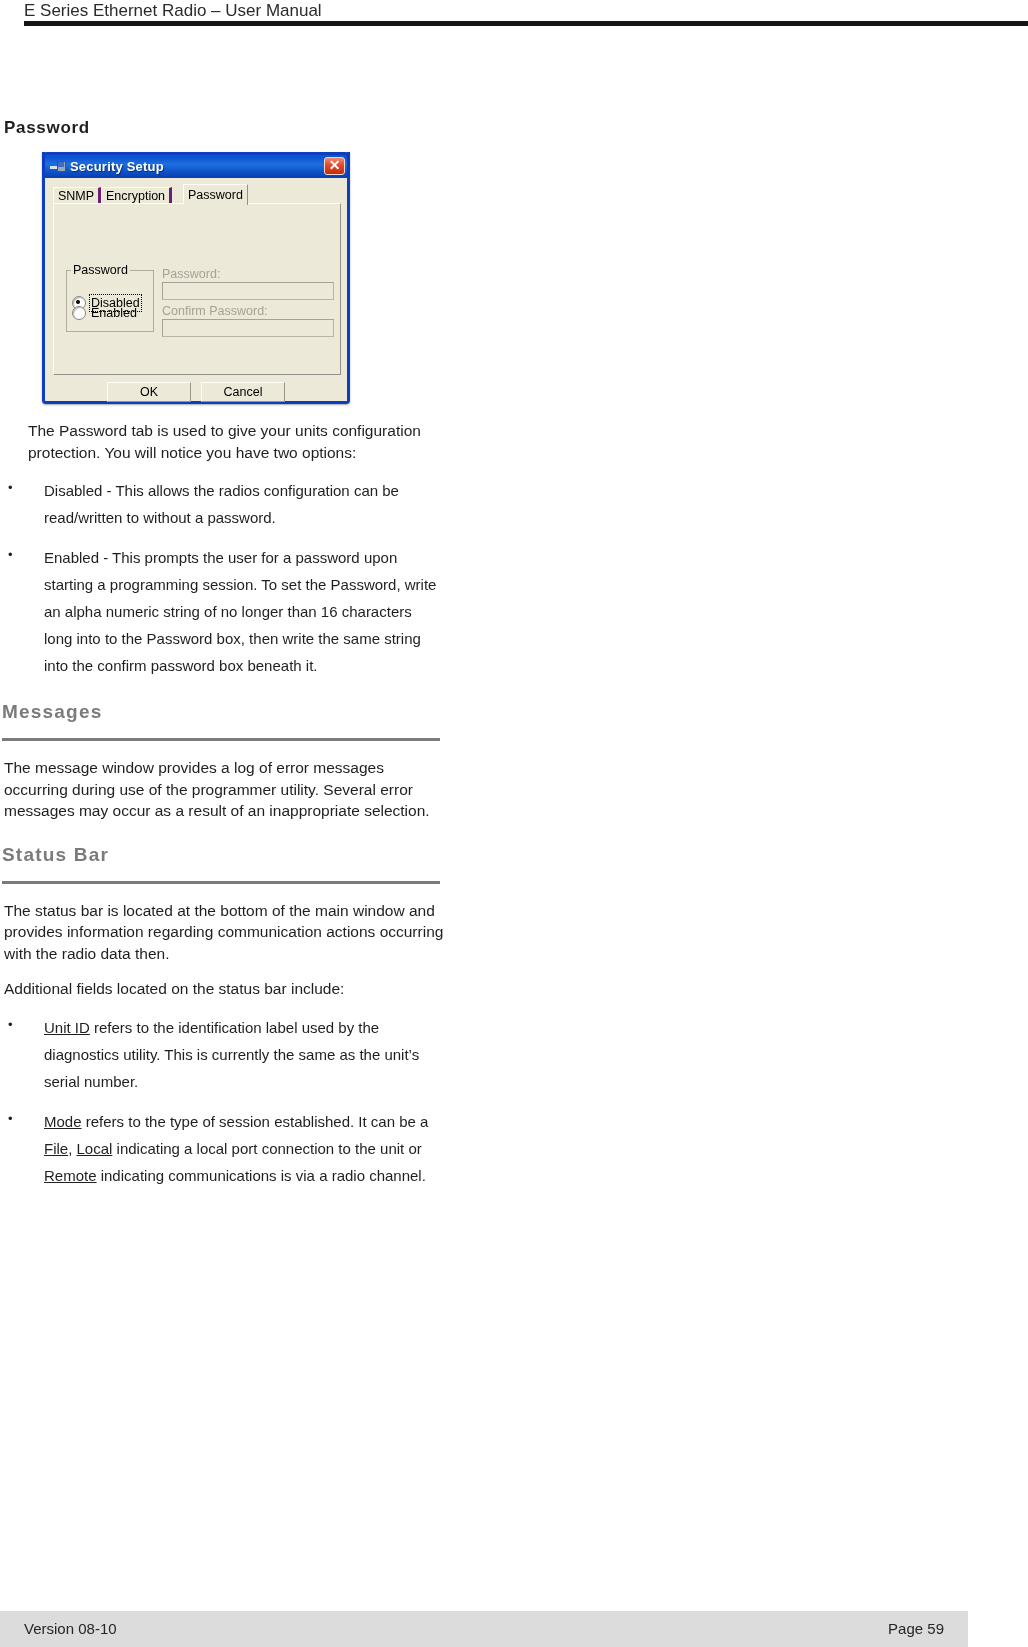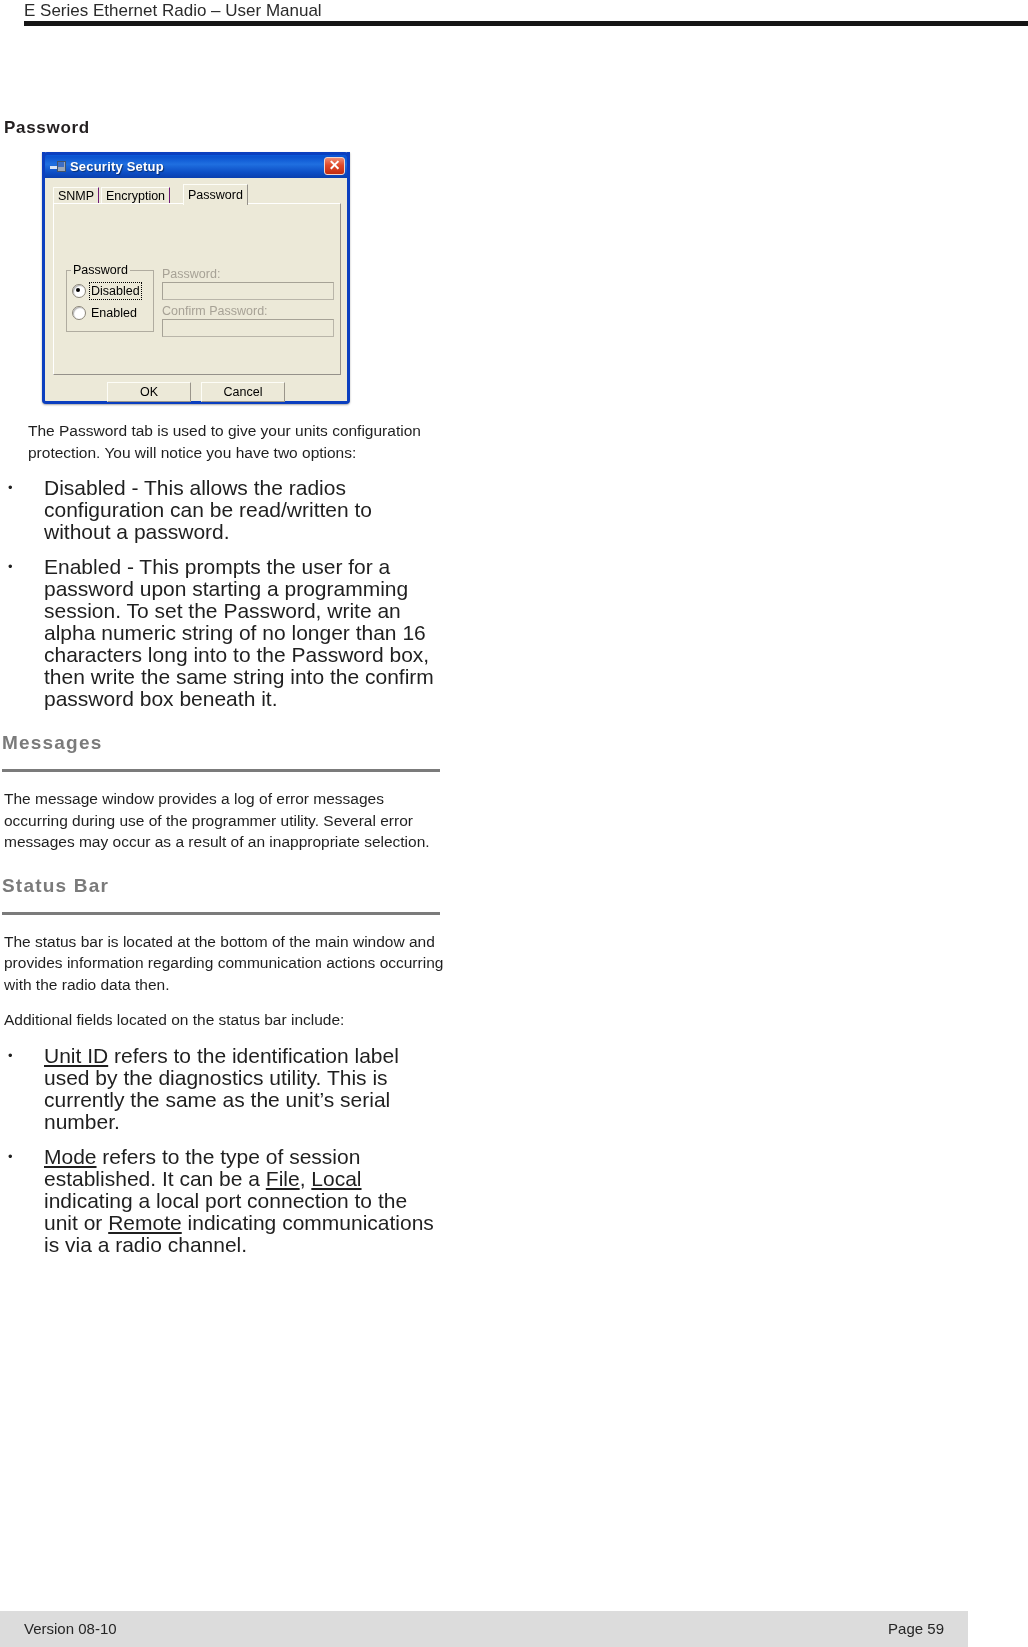--- a/index.html
+++ b/index.html
@@ -157,21 +157,21 @@
     height: 20px;
     margin-left: 2px;
   }
   .tab {
     position: absolute;
     top: 3px;
     height: 17px;
     background: #ece9d8;
     border-left: 1px solid #fdfdf7;
     border-top: 1px solid #fdfdf7;
-    border-right: 1px solid #701a75;
+    border-right: 3px solid #701a75;
     font-size: 12.5px;
     color: #000;
     padding: 0 4px;
     line-height: 17px;
     box-sizing: border-box;
     white-space: nowrap;
   }
   .tab.active {
     top: 0;
     height: 21px;
@@ -220,21 +220,21 @@
   .radio-row {
     position: absolute;
     left: 5px;
     display: flex;
     align-items: center;
     gap: 5px;
     font-size: 12.5px;
     color: #000;
     white-space: nowrap;
   }
-  .radio-row.r1 { top: 13px; }
+  .radio-row.r1 { top: 25px; }
   .radio-row.r2 { top: 35px; }
   .radio-dot {
     width: 12px;
     height: 12px;
     border-radius: 50%;
     background: #fff;
     border: 1px solid #8a8578;
     box-shadow: inset 1px 1px 1px rgba(0,0,0,.3);
     position: relative;
     flex: 0 0 auto;
@@ -304,22 +304,22 @@
     line-height: 21.5px;
     color: #1f1f1f;
   }
   .body-text.first { margin-top: 16px; margin-left: 28px; }
 
   .bullet {
     position: relative;
     margin: 0 0 13px 4px;
     width: 436px;
     padding-left: 40px;
-    font-size: 21px;
-    line-height: 22px;
+    font-size: 15px;
+    line-height: 27px;
     color: #1f1f1f;
     box-sizing: border-box;
   }
   .bullet::before {
     content: "\2022";
     position: absolute;
     left: 4px;
     top: 0;
     font-size: 13px;
     line-height: 21.5px;

